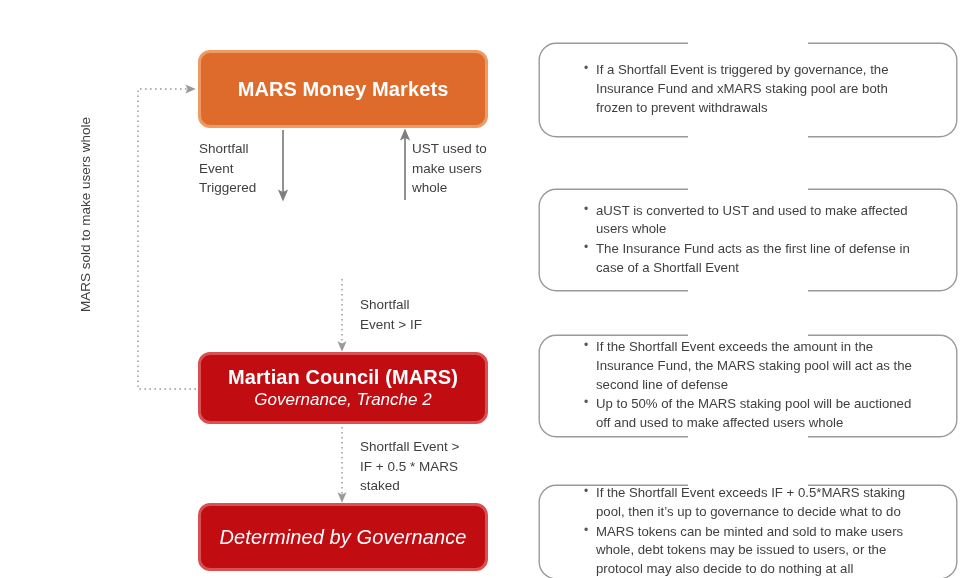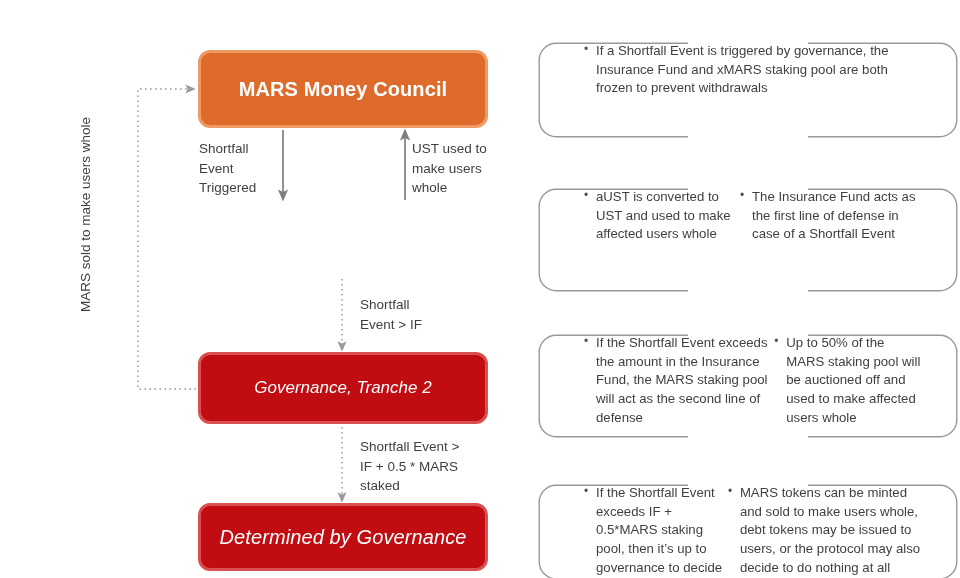--- a/index.html
+++ b/index.html
@@ -110,21 +110,21 @@
     width: 100%;
     height: 100%;
   }
   .note ul {
     position: relative;
     margin: 0;
     padding: 0 34px 0 46px;
     list-style: none;
     height: 100%;
     display: flex;
-    flex-direction: row;
+    flex-direction: column;
     justify-content: center;
   }
   .note li {
     position: relative;
     font-size: 13.2px;
     line-height: 1.42;
     color: #3f3f3f;
     margin: 0 0 1px 0;
     padding-left: 12px;
   }
@@ -162,25 +162,26 @@
     <line x1="405" y1="200" x2="405" y2="134" stroke="#7F7F7F" stroke-width="1.7" marker-end="url(#arrowhead-solid)"></line>
 
     <line x1="342" y1="279" x2="342" y2="347" stroke="#9A9A9A" stroke-width="1.5" stroke-dasharray="1.6 3.4" marker-end="url(#arrowhead-dotted)"></line>
 
     <line x1="342" y1="427" x2="342" y2="498" stroke="#9A9A9A" stroke-width="1.5" stroke-dasharray="1.6 3.4" marker-end="url(#arrowhead-dotted)"></line>
 
     <path d="M196,389 L138,389 L138,89 L191,89" fill="none" stroke="#9A9A9A" stroke-width="1.5" stroke-dasharray="1.6 3.4" marker-end="url(#arrowhead-dotted)"></path>
   </svg>
 
   <div class="node orange" id="node-money-markets">
-    <div class="title">MARS Money Council</div>
+    <div class="title">MARS Money Markets</div>
   </div>
 
 
   <div class="node red" id="node-council">
+    <div class="title">Martian Council (MARS)</div>
     <div class="subtitle">Governance, Tranche 2</div>
   </div>
 
   <div class="node red italic-title" id="node-governance">
     <div class="title">Determined by Governance</div>
   </div>
 
   <div class="conn-label" id="label-shortfall-triggered">Shortfall
 Event
 Triggered</div>

